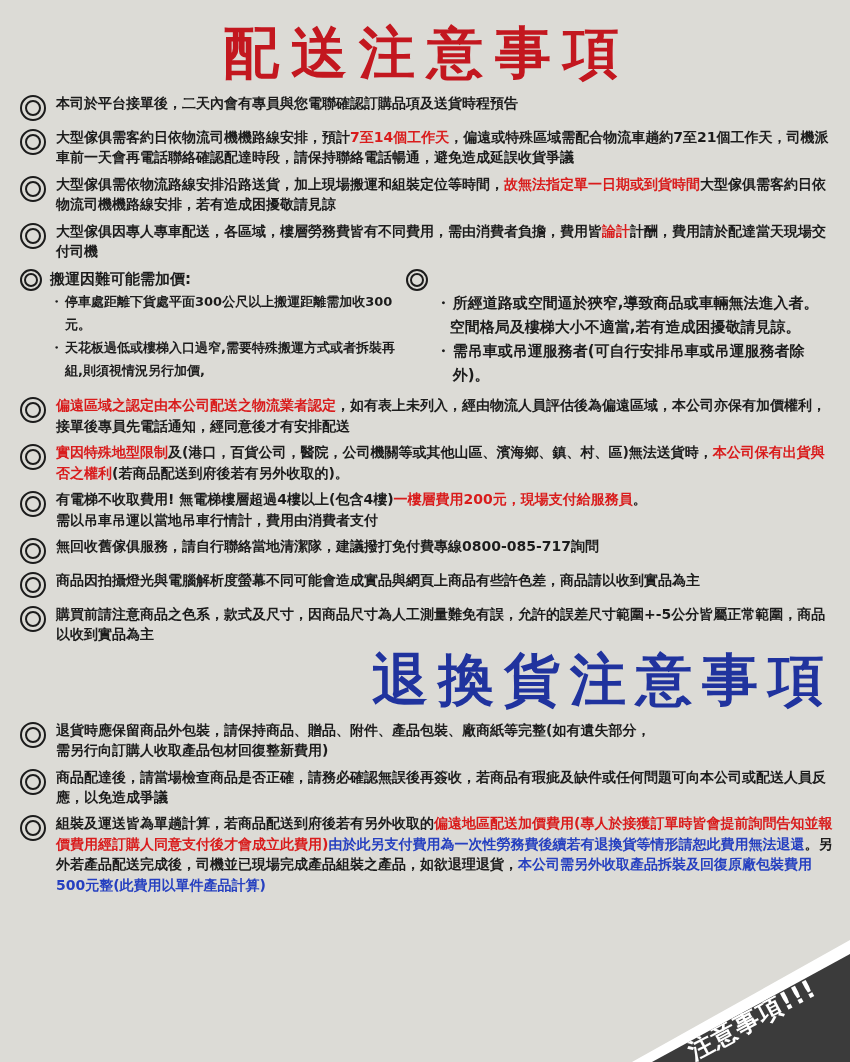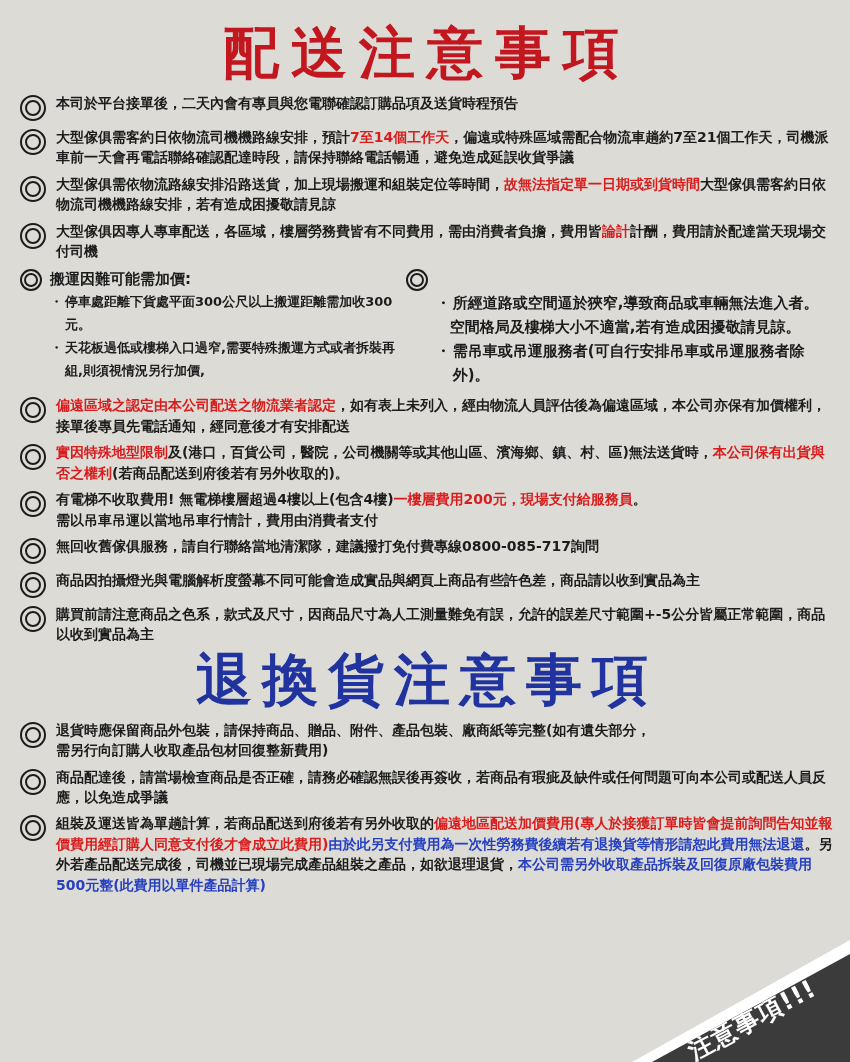--- a/index.html
+++ b/index.html
@@ -8,21 +8,21 @@
     font-family:"DejaVu Sans","Liberation Sans",sans-serif;
     font-weight:bold;
   }
   .page{
     position:relative;width:850px;height:1062px;
     box-sizing:border-box;padding:24px 16px 0 20px;
     background:var(--bg);color:var(--k);
   }
   h1{margin:0;text-align:center;font-weight:bold;}
   .t-red{font-size:56px;letter-spacing:12px;color:var(--title-red);line-height:1.05;margin-bottom:10px;}
-  .t-blue{font-size:56px;letter-spacing:10px;color:var(--title-blue);line-height:1.05;margin:6px 0 10px 0;}
+  .t-blue{font-size:56px;letter-spacing:10px;color:var(--title-blue);line-height:1.05;margin:6px 0 10px 0;text-align:right;}
   .list{position:relative;}
   .item{display:flex;gap:10px;margin-bottom:6px;align-items:flex-start;}
   .marker{
     flex:0 0 auto;display:inline-block;position:relative;
     width:22px;height:22px;border:2px solid var(--k);border-radius:50%;
     margin-top:2px;background:transparent;
   }
   .marker .inner{
     position:absolute;left:3px;top:3px;right:3px;bottom:3px;
     border:2px solid var(--k);border-radius:50%;

